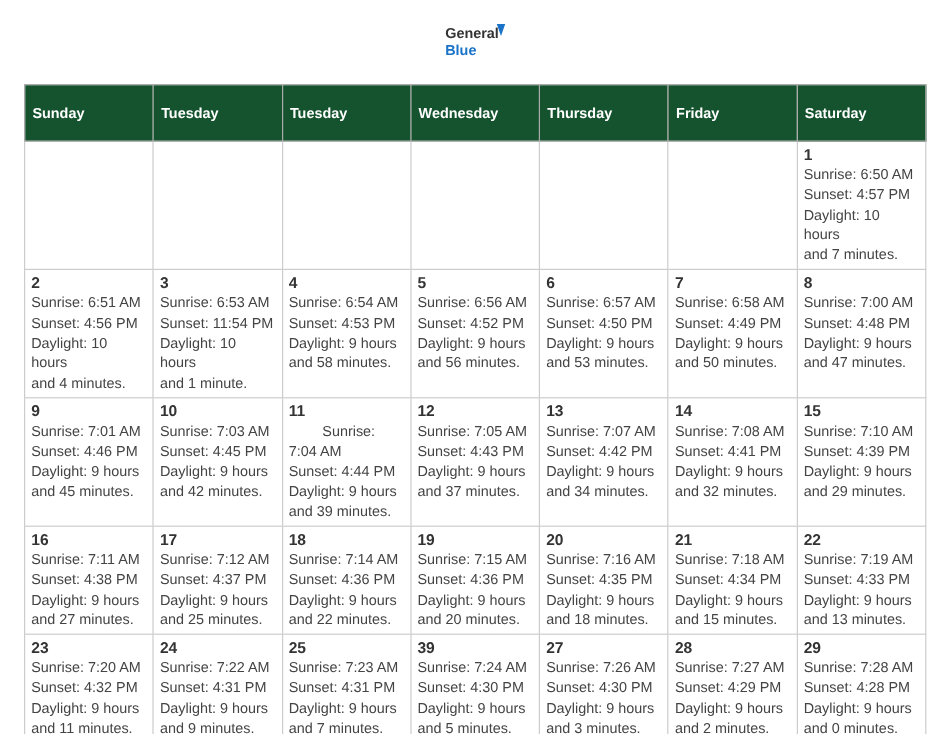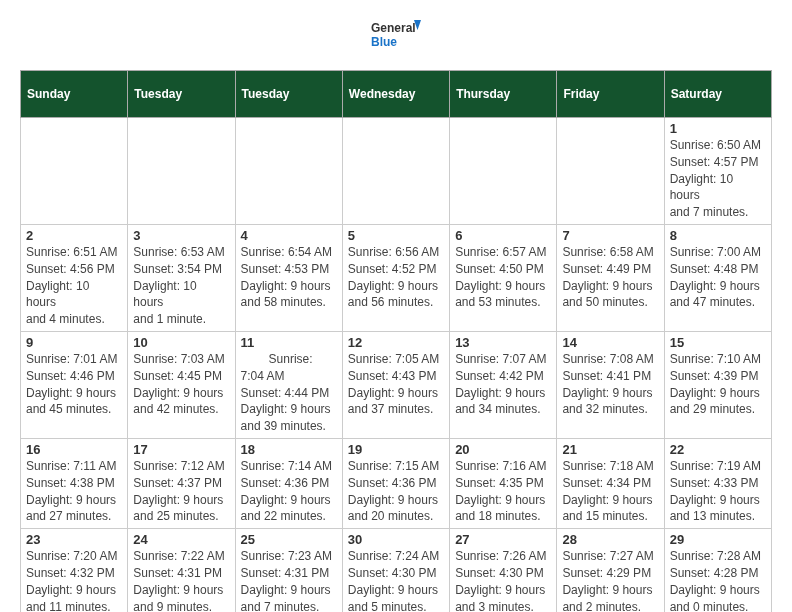--- a/index.html
+++ b/index.html
@@ -125,21 +125,21 @@
 Sunset: 4:57 PM
 Daylight: 10 hours
 and 7 minutes.</span></td>
         </tr>
         <tr>
           <td><span class="day-number">2</span><span class="day-info" style="white-space: pre-line;">Sunrise: 6:51 AM
 Sunset: 4:56 PM
 Daylight: 10 hours
 and 4 minutes.</span></td>
           <td><span class="day-number">3</span><span class="day-info" style="white-space: pre-line;">Sunrise: 6:53 AM
-Sunset: 3:54 PM
+Sunset: 11:54 PM
 Daylight: 10 hours
 and 1 minute.</span></td>
           <td><span class="day-number">4</span><span class="day-info" style="white-space: pre-line;">Sunrise: 6:54 AM
 Sunset: 4:53 PM
 Daylight: 9 hours
 and 58 minutes.</span></td>
           <td><span class="day-number">5</span><span class="day-info" style="white-space: pre-line;">Sunrise: 6:56 AM
 Sunset: 4:52 PM
 Daylight: 9 hours
 and 56 minutes.</span></td>
@@ -222,21 +222,21 @@
 Daylight: 9 hours
 and 11 minutes.</span></td>
           <td><span class="day-number">24</span><span class="day-info" style="white-space: pre-line;">Sunrise: 7:22 AM
 Sunset: 4:31 PM
 Daylight: 9 hours
 and 9 minutes.</span></td>
           <td><span class="day-number">25</span><span class="day-info" style="white-space: pre-line;">Sunrise: 7:23 AM
 Sunset: 4:31 PM
 Daylight: 9 hours
 and 7 minutes.</span></td>
-          <td><span class="day-number">30</span><span class="day-info" style="white-space: pre-line;">Sunrise: 7:24 AM
+          <td><span class="day-number">39</span><span class="day-info" style="white-space: pre-line;">Sunrise: 7:24 AM
 Sunset: 4:30 PM
 Daylight: 9 hours
 and 5 minutes.</span></td>
           <td><span class="day-number">27</span><span class="day-info" style="white-space: pre-line;">Sunrise: 7:26 AM
 Sunset: 4:30 PM
 Daylight: 9 hours
 and 3 minutes.</span></td>
           <td><span class="day-number">28</span><span class="day-info" style="white-space: pre-line; margin-top: 17px;">Sunrise: 7:27 AM
 Sunset: 4:29 PM
 Daylight: 9 hours

